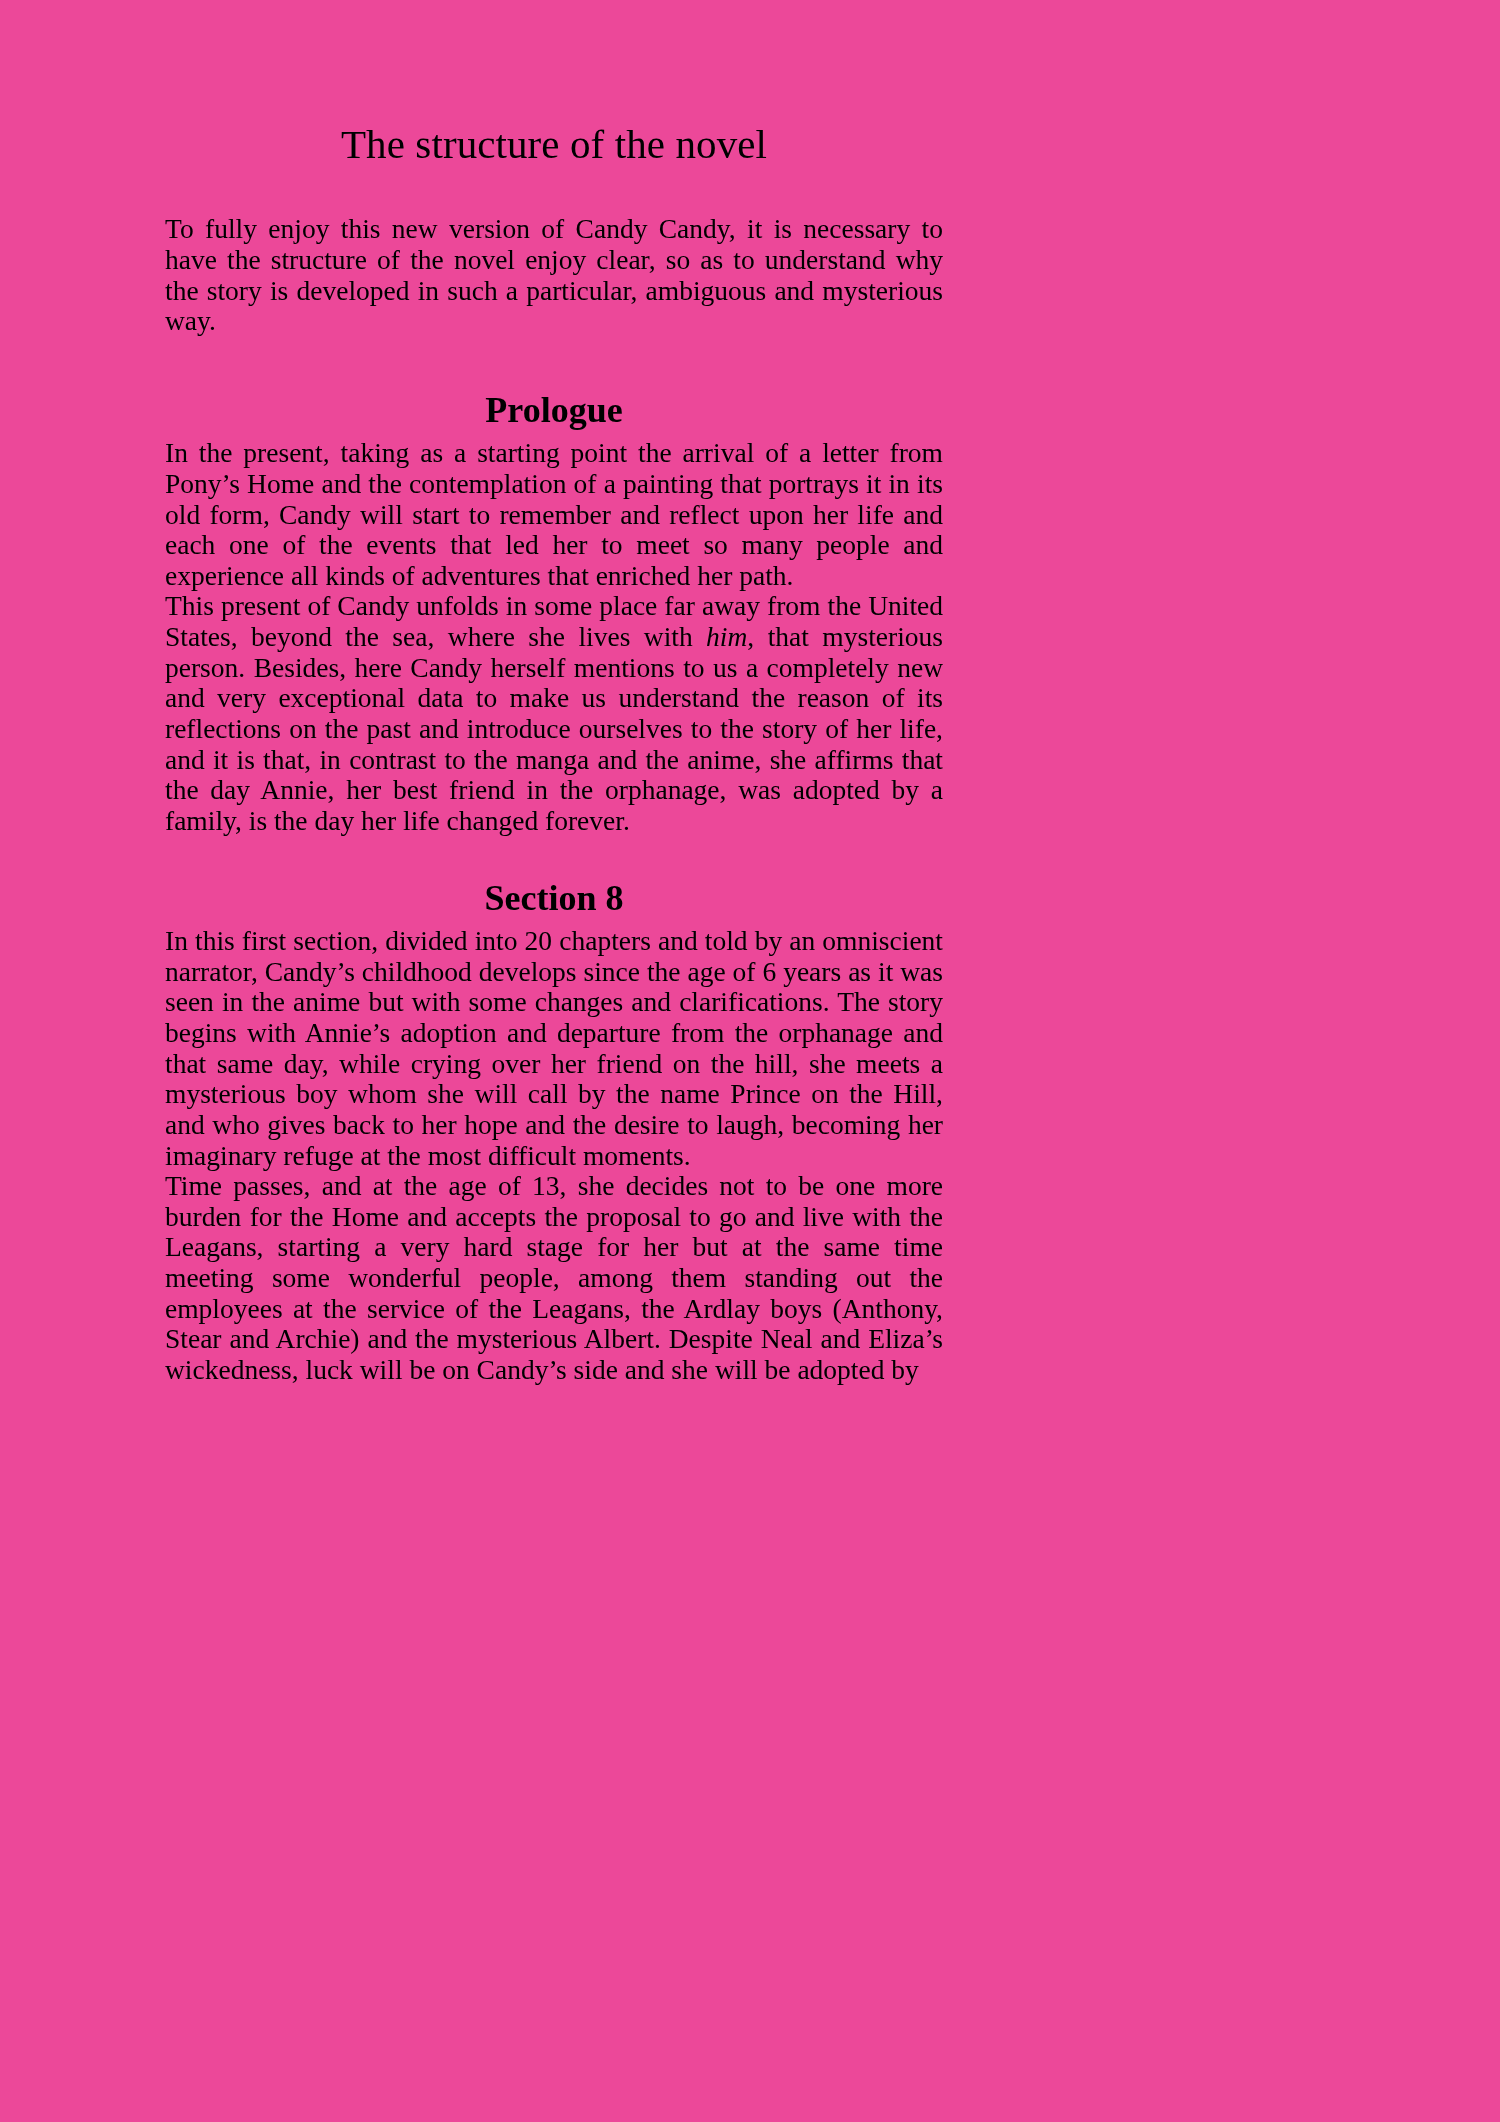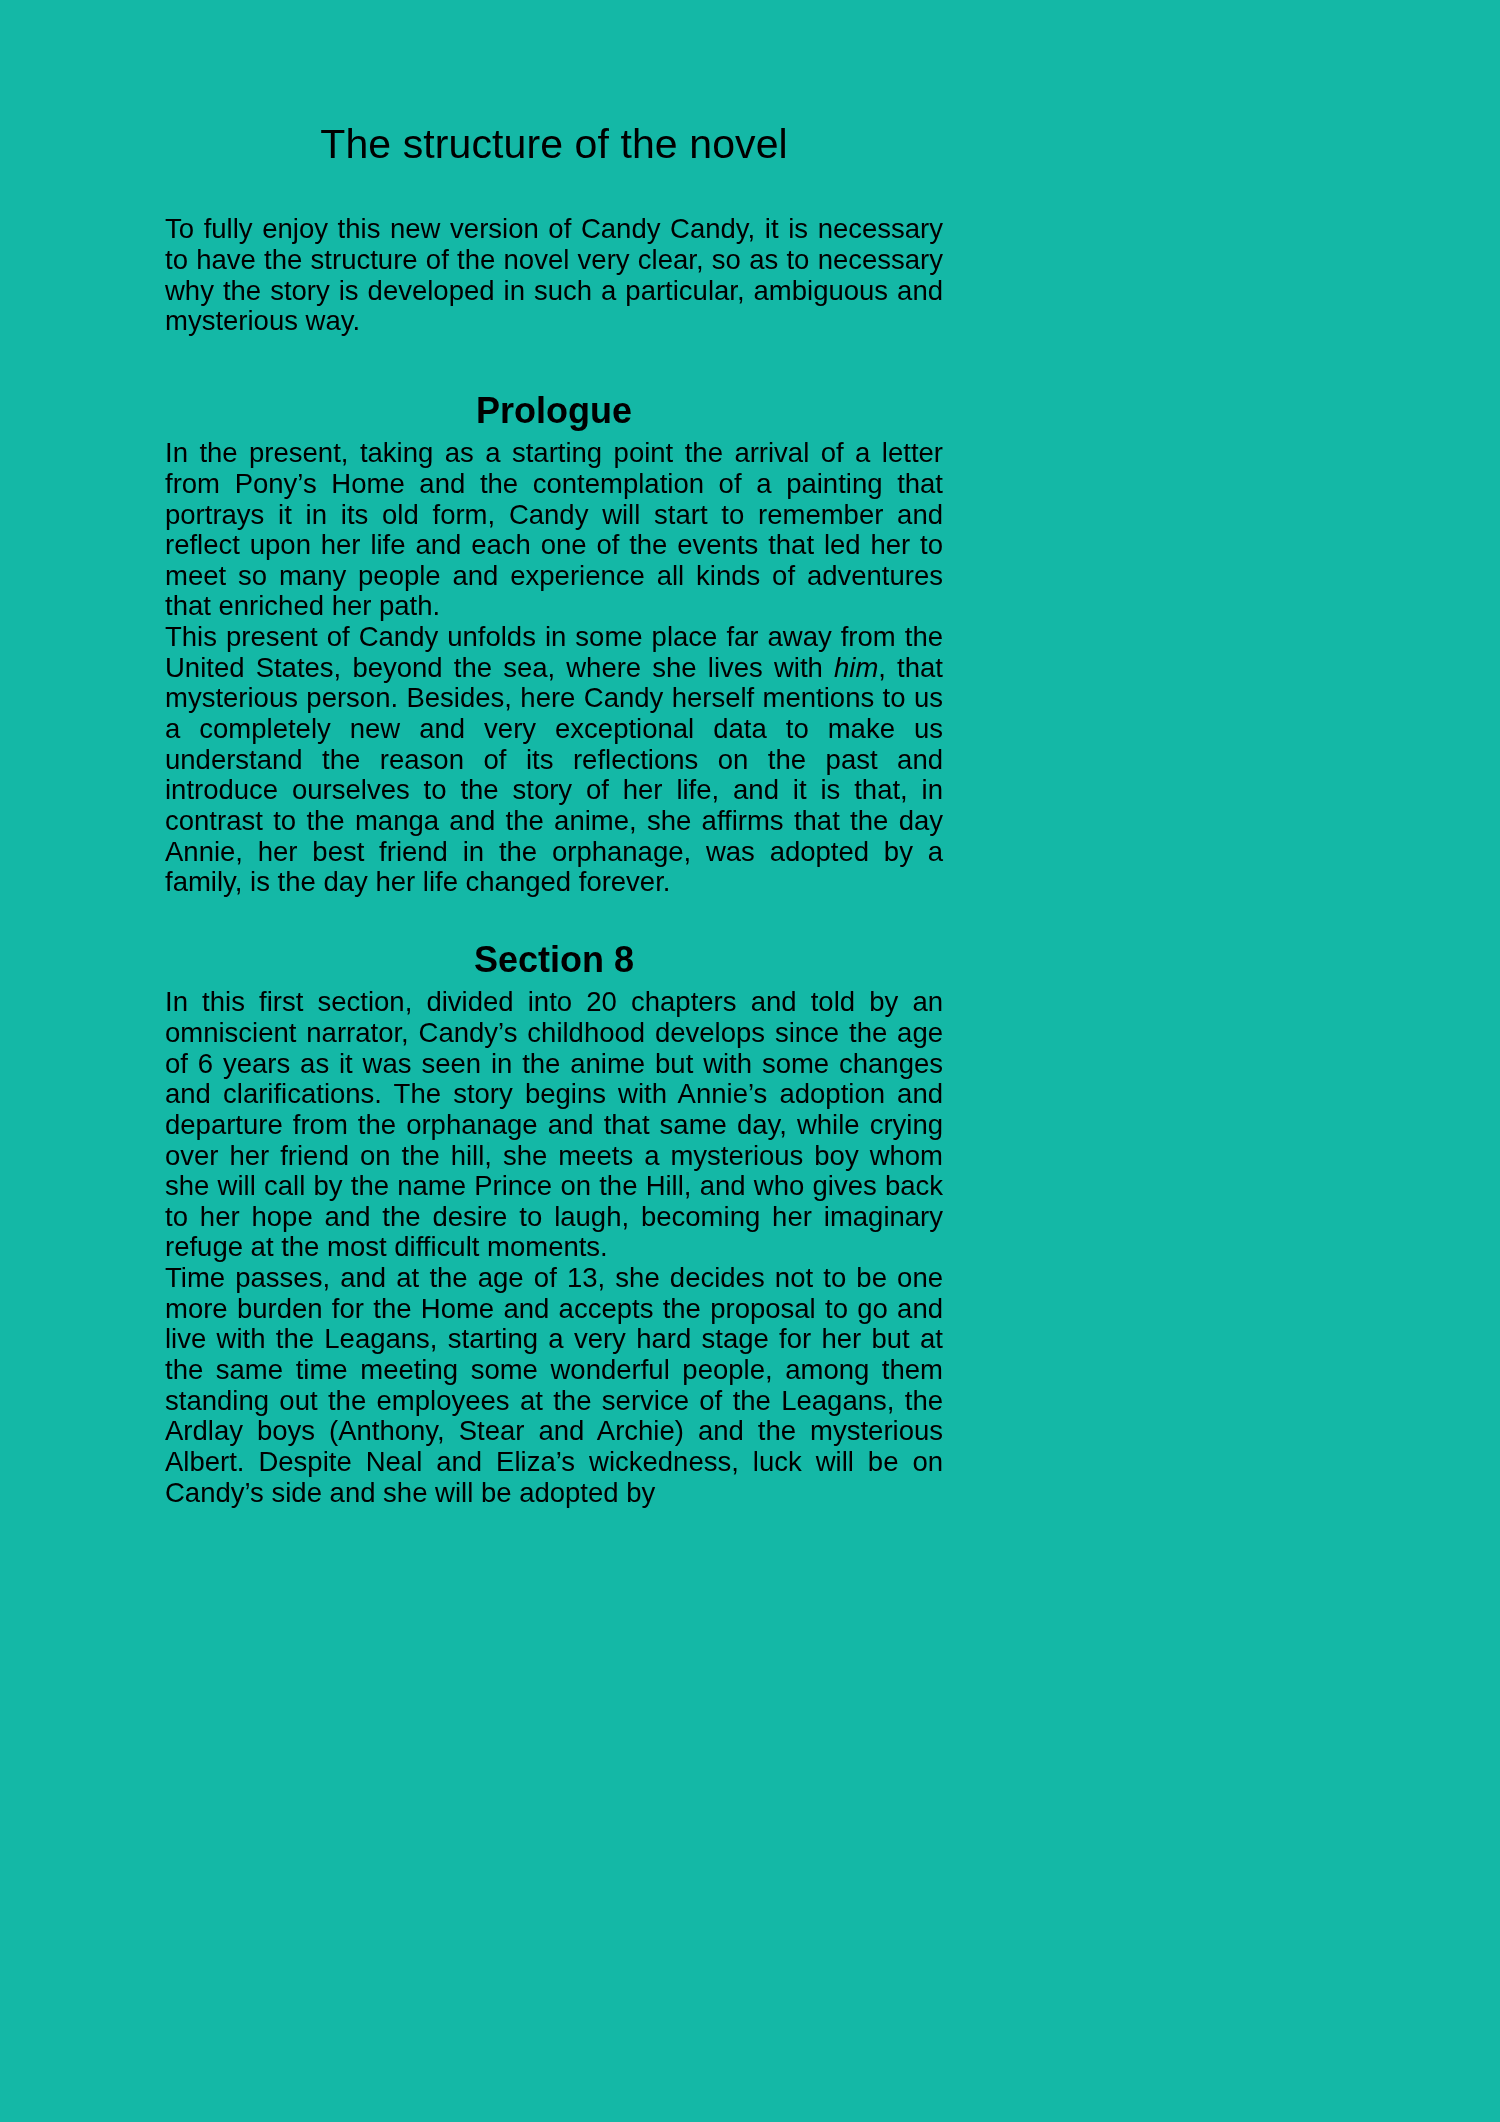--- a/index.html
+++ b/index.html
@@ -4,24 +4,24 @@
 <style>
   html, body {
     margin: 0;
     padding: 0;
     background: #ffffff;
   }
   .page {
     position: relative;
     width: 1500px;
     height: 2122px;
-    background: #14b8a6;
+    background: #ec4899;
     margin: 0 auto;
     overflow: hidden;
-    font-family: Liberation Sans, sans-serif;
+    font-family: Liberation Serif, serif;
     color: #000000;
     -webkit-font-smoothing: antialiased;
   }
   .content {
     position: absolute;
     left: 165px;
     top: 120px;
     width: 778px;
   }
   .doc-title {
@@ -62,21 +62,21 @@
 </style>
 </head>
 <body>
 
 <div class="page">
   <div class="content">
 
     <h1 class="doc-title">The structure of the novel</h1>
 
     <div class="blk">
-      <p class="body-par">To fully enjoy this new version of Candy Candy, it is necessary to have the structure of the novel very clear, so as to necessary why the story is developed in such a particular, ambiguous and mysterious way.</p>
+      <p class="body-par">To fully enjoy this new version of Candy Candy, it is necessary to have the structure of the novel enjoy clear, so as to understand why the story is developed in such a particular, ambiguous and mysterious way.</p>
     </div>
 
     <h2 class="section-heading first-heading">Prologue</h2>
 
     <div class="blk">
       <p class="body-par">In the present, taking as a starting point the arrival of a letter from Pony’s Home and the contemplation of a painting that portrays it in its old form, Candy will start to remember and reflect upon her life and each one of the events that led her to meet so many people and experience all kinds of adventures that enriched her path.</p>
       <p class="body-par">
         <span>This present of Candy unfolds in some place far away from the United States, beyond the sea, where she lives with </span><em class="ital">him</em><span>, that mysterious person. Besides, here Candy herself mentions to us a completely new and very exceptional data to make us understand the reason of its reflections on the past and introduce ourselves to the story of her life, and it is that, in contrast to the manga and the anime, she affirms that the day Annie, her best friend in the orphanage, was adopted by a family, is the day her life changed forever.</span>
       </p>
     </div>

